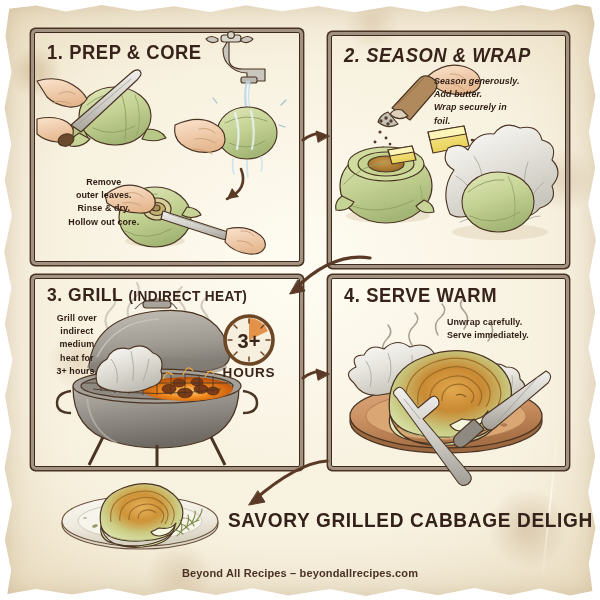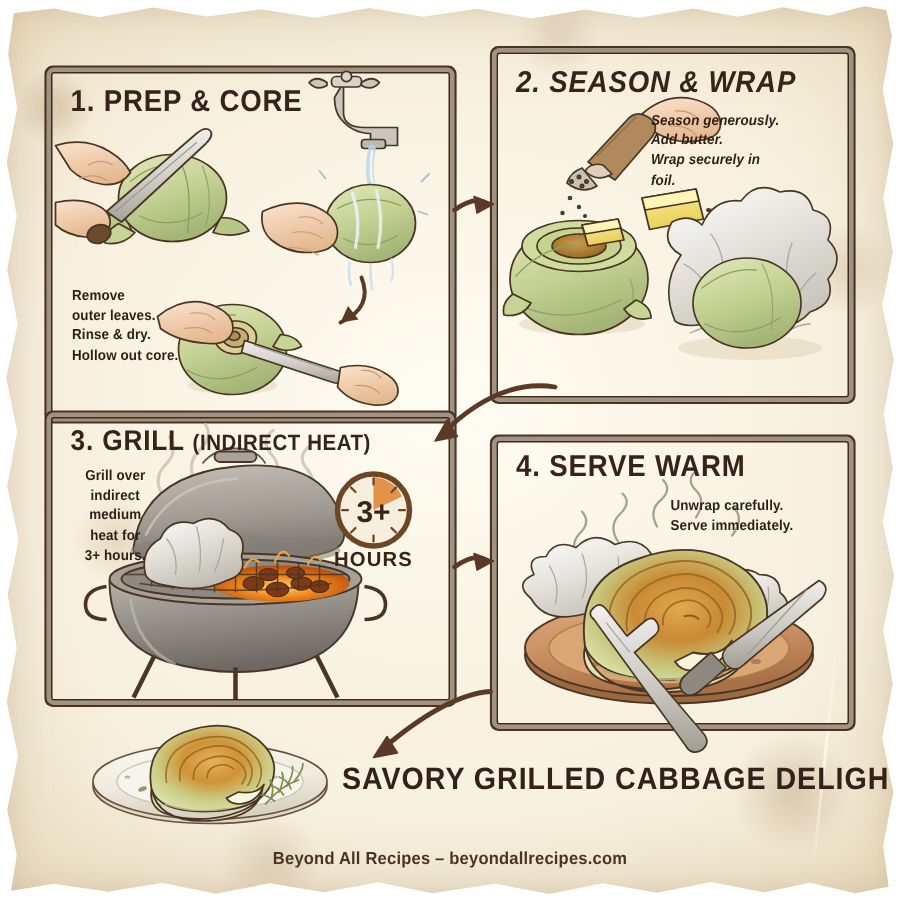--- a/index.html
+++ b/index.html
@@ -123,21 +123,21 @@
     letter-spacing: 0.15px;
     transform: scaleX(0.95);
     z-index: 22;
   }
 </style>
 </head>
 <body>
 
 <div id="poster">
 
-  <div class="panel" style="left:34px; top:48px; width:264px; height:228px;">
+  <div class="panel" style="left:34px; top:32px; width:264px; height:228px;text-align:center;">
 
     <svg class="art" viewBox="0 0 264 228" style="left:0; top:0; width:264px; height:228px;">
       <defs>
         <linearGradient id="cab1" x1="0" y1="0" x2="0.4" y2="1">
           <stop offset="0%" stop-color="#e2e8bb"></stop>
             <stop offset="55%" stop-color="#c3d192"></stop>
             <stop offset="100%" stop-color="#a4b676"></stop>
         </linearGradient>
         <linearGradient id="skin1" x1="0" y1="0" x2="0.3" y2="1">
           <stop offset="0%" stop-color="#fbe3cd"></stop>
@@ -487,21 +487,21 @@
             <path d="M18 46 L21 43"></path>
               <path d="M48 46 L45 43"></path>
           </g>
         </g>
         <text x="33" y="39" text-anchor="middle" font-family="Liberation Sans, sans-serif" font-size="20" font-weight="700" fill="#3a2418" id="badge-value">3+</text>
         <text x="33" y="68" text-anchor="middle" font-family="Liberation Sans, sans-serif" font-size="13.5" font-weight="700" letter-spacing="0.8" fill="#3a2418" id="badge-label">HOURS</text>
       </svg>
     </div>
   </div>
 
-  <div class="panel" style="left:331px; top:294px; width:233px; height:187px;text-decoration:underline;">
+  <div class="panel" style="left:331px; top:278px; width:233px; height:187px;text-decoration:underline;">
 
     <svg class="art" viewBox="0 0 233 187" style="left:0; top:0; width:233px; height:187px;">
       <defs>
         <linearGradient id="plate4" x1="0" y1="0" x2="0.3" y2="1">
           <stop offset="0%" stop-color="#e0ab7e"></stop>
             <stop offset="55%" stop-color="#c98f60"></stop>
             <stop offset="100%" stop-color="#a87046"></stop>
         </linearGradient>
         <radialGradient id="cut4" cx="0.52" cy="0.45" r="0.62">
           <stop offset="0%" stop-color="#e2a94f"></stop>

